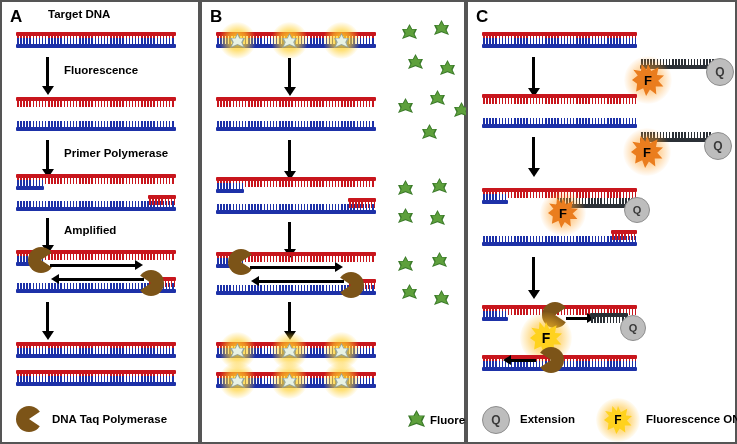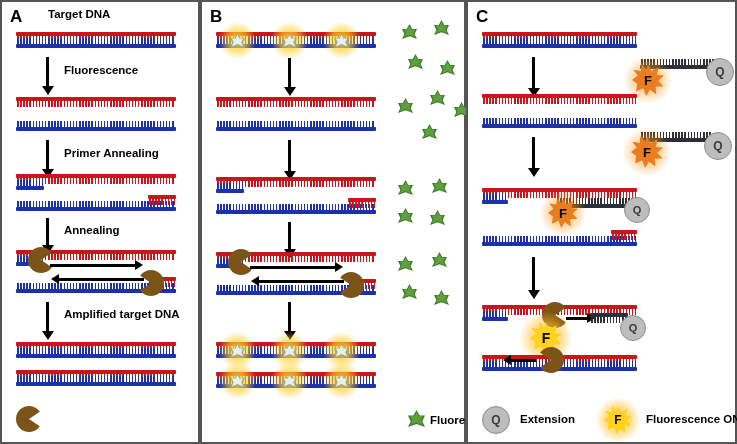--- a/index.html
+++ b/index.html
@@ -290,21 +290,21 @@
           <i style="left: 143.6px; height: 6px;"></i>
           <i style="left: 146.7px; height: 6px;"></i>
           <i style="left: 149.8px; height: 6px;"></i>
           <i style="left: 152.9px; height: 6px;"></i>
           <i style="left: 156px; height: 6px;"></i>
         </div>
         <div class="strand" style="width: 160px; top: 7px; background: rgb(29, 49, 168);"></div>
       </div>
 
     <div class="arrow-down" style="left:44px;top:138px;height:30px;"></div>
-    <div class="step-label" style="left:62px;top:145px;">Primer Annealing</div>
+    <div class="step-label" style="left:62px;top:145px;">Primer Polymerase</div>
 
     <div id="a-an1" style="position:absolute;left:14px;top:172px;width:160px;height:16px;">
         <div class="strand" style="width: 160px; top: 0px; background: rgb(200, 22, 29);"></div>
         <div class="teeth t-red" style="top: 4px; height: 6px; width: 160px;">
           <i style="left: 1px; height: 6px;"></i>
           <i style="left: 4.1px; height: 6px;"></i>
           <i style="left: 7.2px; height: 6px;"></i>
           <i style="left: 10.3px; height: 6px;"></i>
           <i style="left: 13.4px; height: 6px;"></i>
           <i style="left: 16.5px; height: 6px;"></i>
@@ -434,21 +434,21 @@
             <i style="left: 13.4px; height: 6px;"></i>
             <i style="left: 16.5px; height: 6px;"></i>
             <i style="left: 19.6px; height: 6px;"></i>
             <i style="left: 22.7px; height: 6px;"></i>
             <i style="left: 25.8px; height: 6px;"></i>
           </div>
         </div>
       </div>
 
     <div class="arrow-down" style="left:44px;top:216px;height:28px;"></div>
-    <div class="step-label" style="left:62px;top:222px;">Annealing</div>
+    <div class="step-label" style="left:62px;top:222px;">Amplified</div>
 
     <div id="a-ex1" style="position:absolute;left:14px;top:248px;width:160px;height:16px;">
         <div class="strand" style="width: 160px; top: 0px; background: rgb(200, 22, 29);"></div>
         <div class="teeth t-red" style="top: 4px; height: 6px; width: 160px;">
           <i style="left: 1px; height: 6px;"></i>
           <i style="left: 4.1px; height: 6px;"></i>
           <i style="left: 7.2px; height: 6px;"></i>
           <i style="left: 10.3px; height: 6px;"></i>
           <i style="left: 13.4px; height: 6px;"></i>
           <i style="left: 16.5px; height: 6px;"></i>
@@ -586,21 +586,20 @@
     <div class="poly" style="left:26px;top:245px;width:26px;height:26px;">
         <div class="body"></div>
       </div>
     <div class="poly flip" style="left:136px;top:268px;width:26px;height:26px;">
         <div class="body"></div>
       </div>
     <div class="arrow-h right" style="left:48px;top:262px;width:86px;"></div>
     <div class="arrow-h left" style="left:56px;top:276px;width:86px;"></div>
 
     <div class="arrow-down" style="left:44px;top:300px;height:30px;"></div>
-    <div class="step-label" style="left:62px;top:306px;">Amplified target DNA</div>
 
     <div class="duplex" id="a-dx2" style="left:14px;top:340px;width:160px;height:16px;">
         <div class="strand" style="width: 160px; top: 0px; background: rgb(200, 22, 29);"></div>
         <div class="teeth t-red" style="top: 4px; height: 6px; width: 160px;">
           <i style="left: 1px; height: 6px;"></i>
           <i style="left: 4.1px; height: 6px;"></i>
           <i style="left: 7.2px; height: 6px;"></i>
           <i style="left: 10.3px; height: 6px;"></i>
           <i style="left: 13.4px; height: 6px;"></i>
           <i style="left: 16.5px; height: 6px;"></i>
@@ -812,20 +811,21 @@
           <i style="left: 149.8px; height: 6px;"></i>
           <i style="left: 152.9px; height: 6px;"></i>
           <i style="left: 156px; height: 6px;"></i>
         </div>
         <div class="strand" style="width: 160px; top: 12px; background: rgb(29, 49, 168);"></div>
       </div>
 
     <div class="poly" style="left:14px;top:404px;width:26px;height:26px;">
         <div class="body"></div>
       </div>
+    <div class="legend-label" style="left:50px;top:411px;">DNA Taq Polymerase</div>
   </div>
 
   <div class="panel" id="panel-b">
     <div class="panel-letter">B</div>
 
     <div id="b-dx1" style="position:absolute;left:14px;top:30px;width:160px;height:16px;">
         <div class="strand" style="width: 160px; top: 0px; background: rgb(200, 22, 29);"></div>
         <div class="teeth t-red" style="top: 4px; height: 6px; width: 160px;">
           <i style="left: 1px; height: 6px;"></i>
           <i style="left: 4.1px; height: 6px;"></i>

